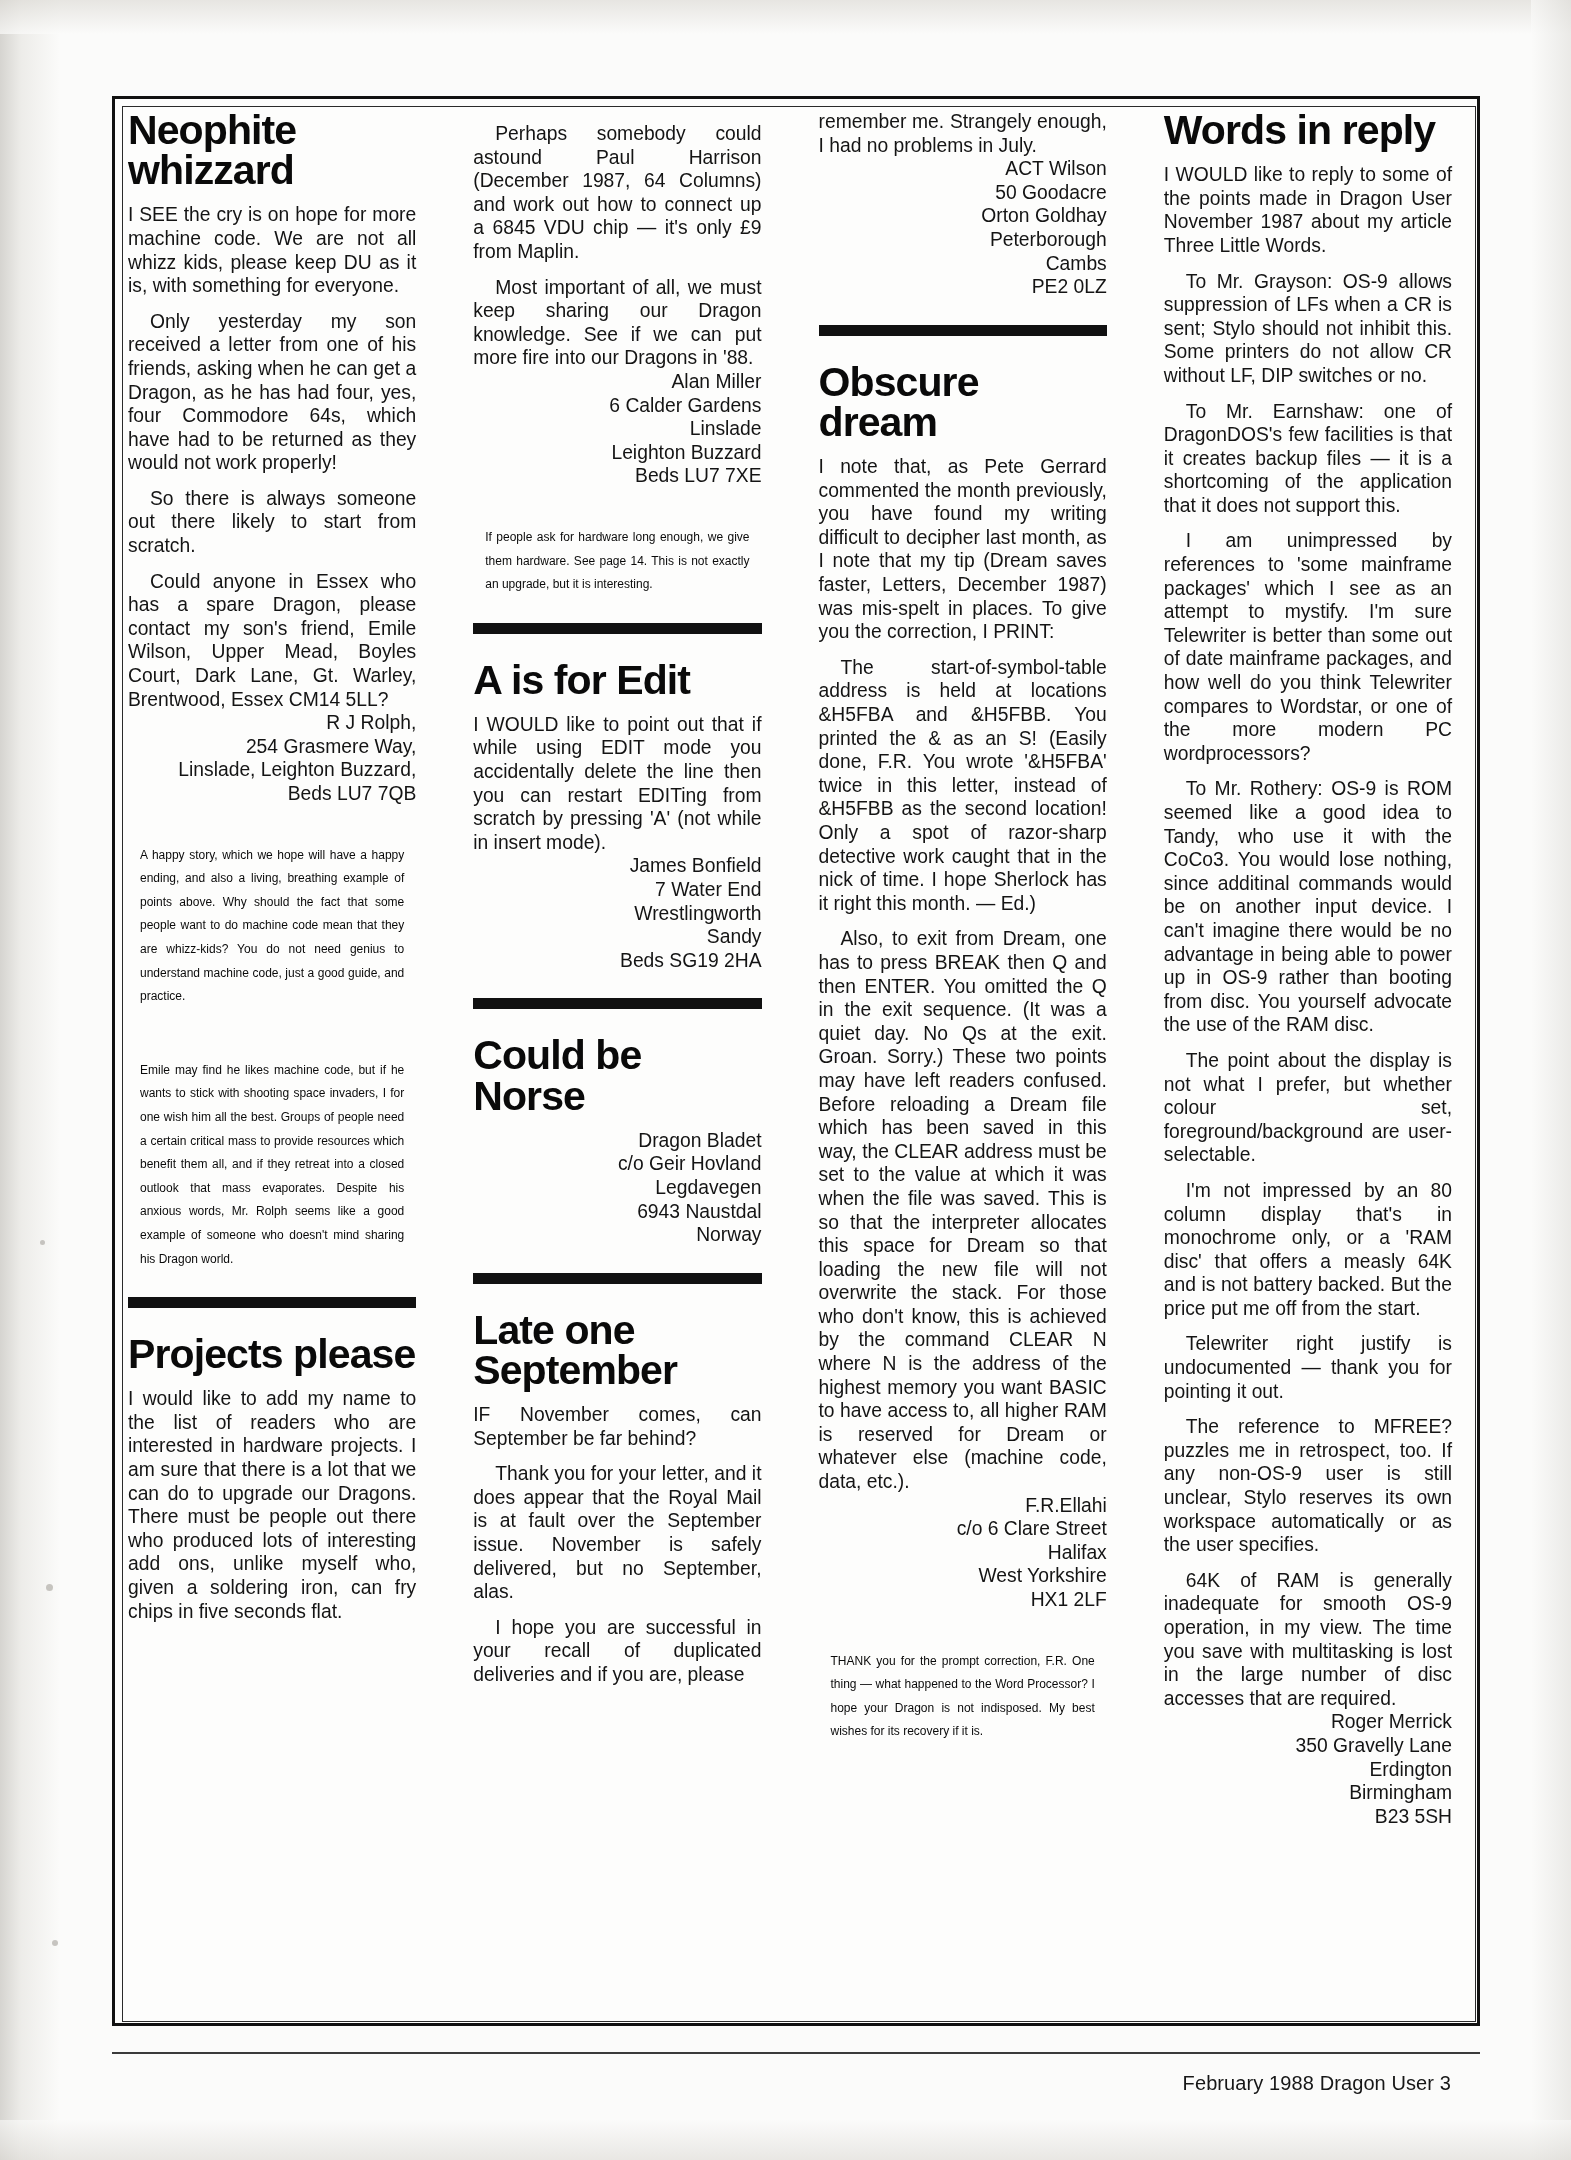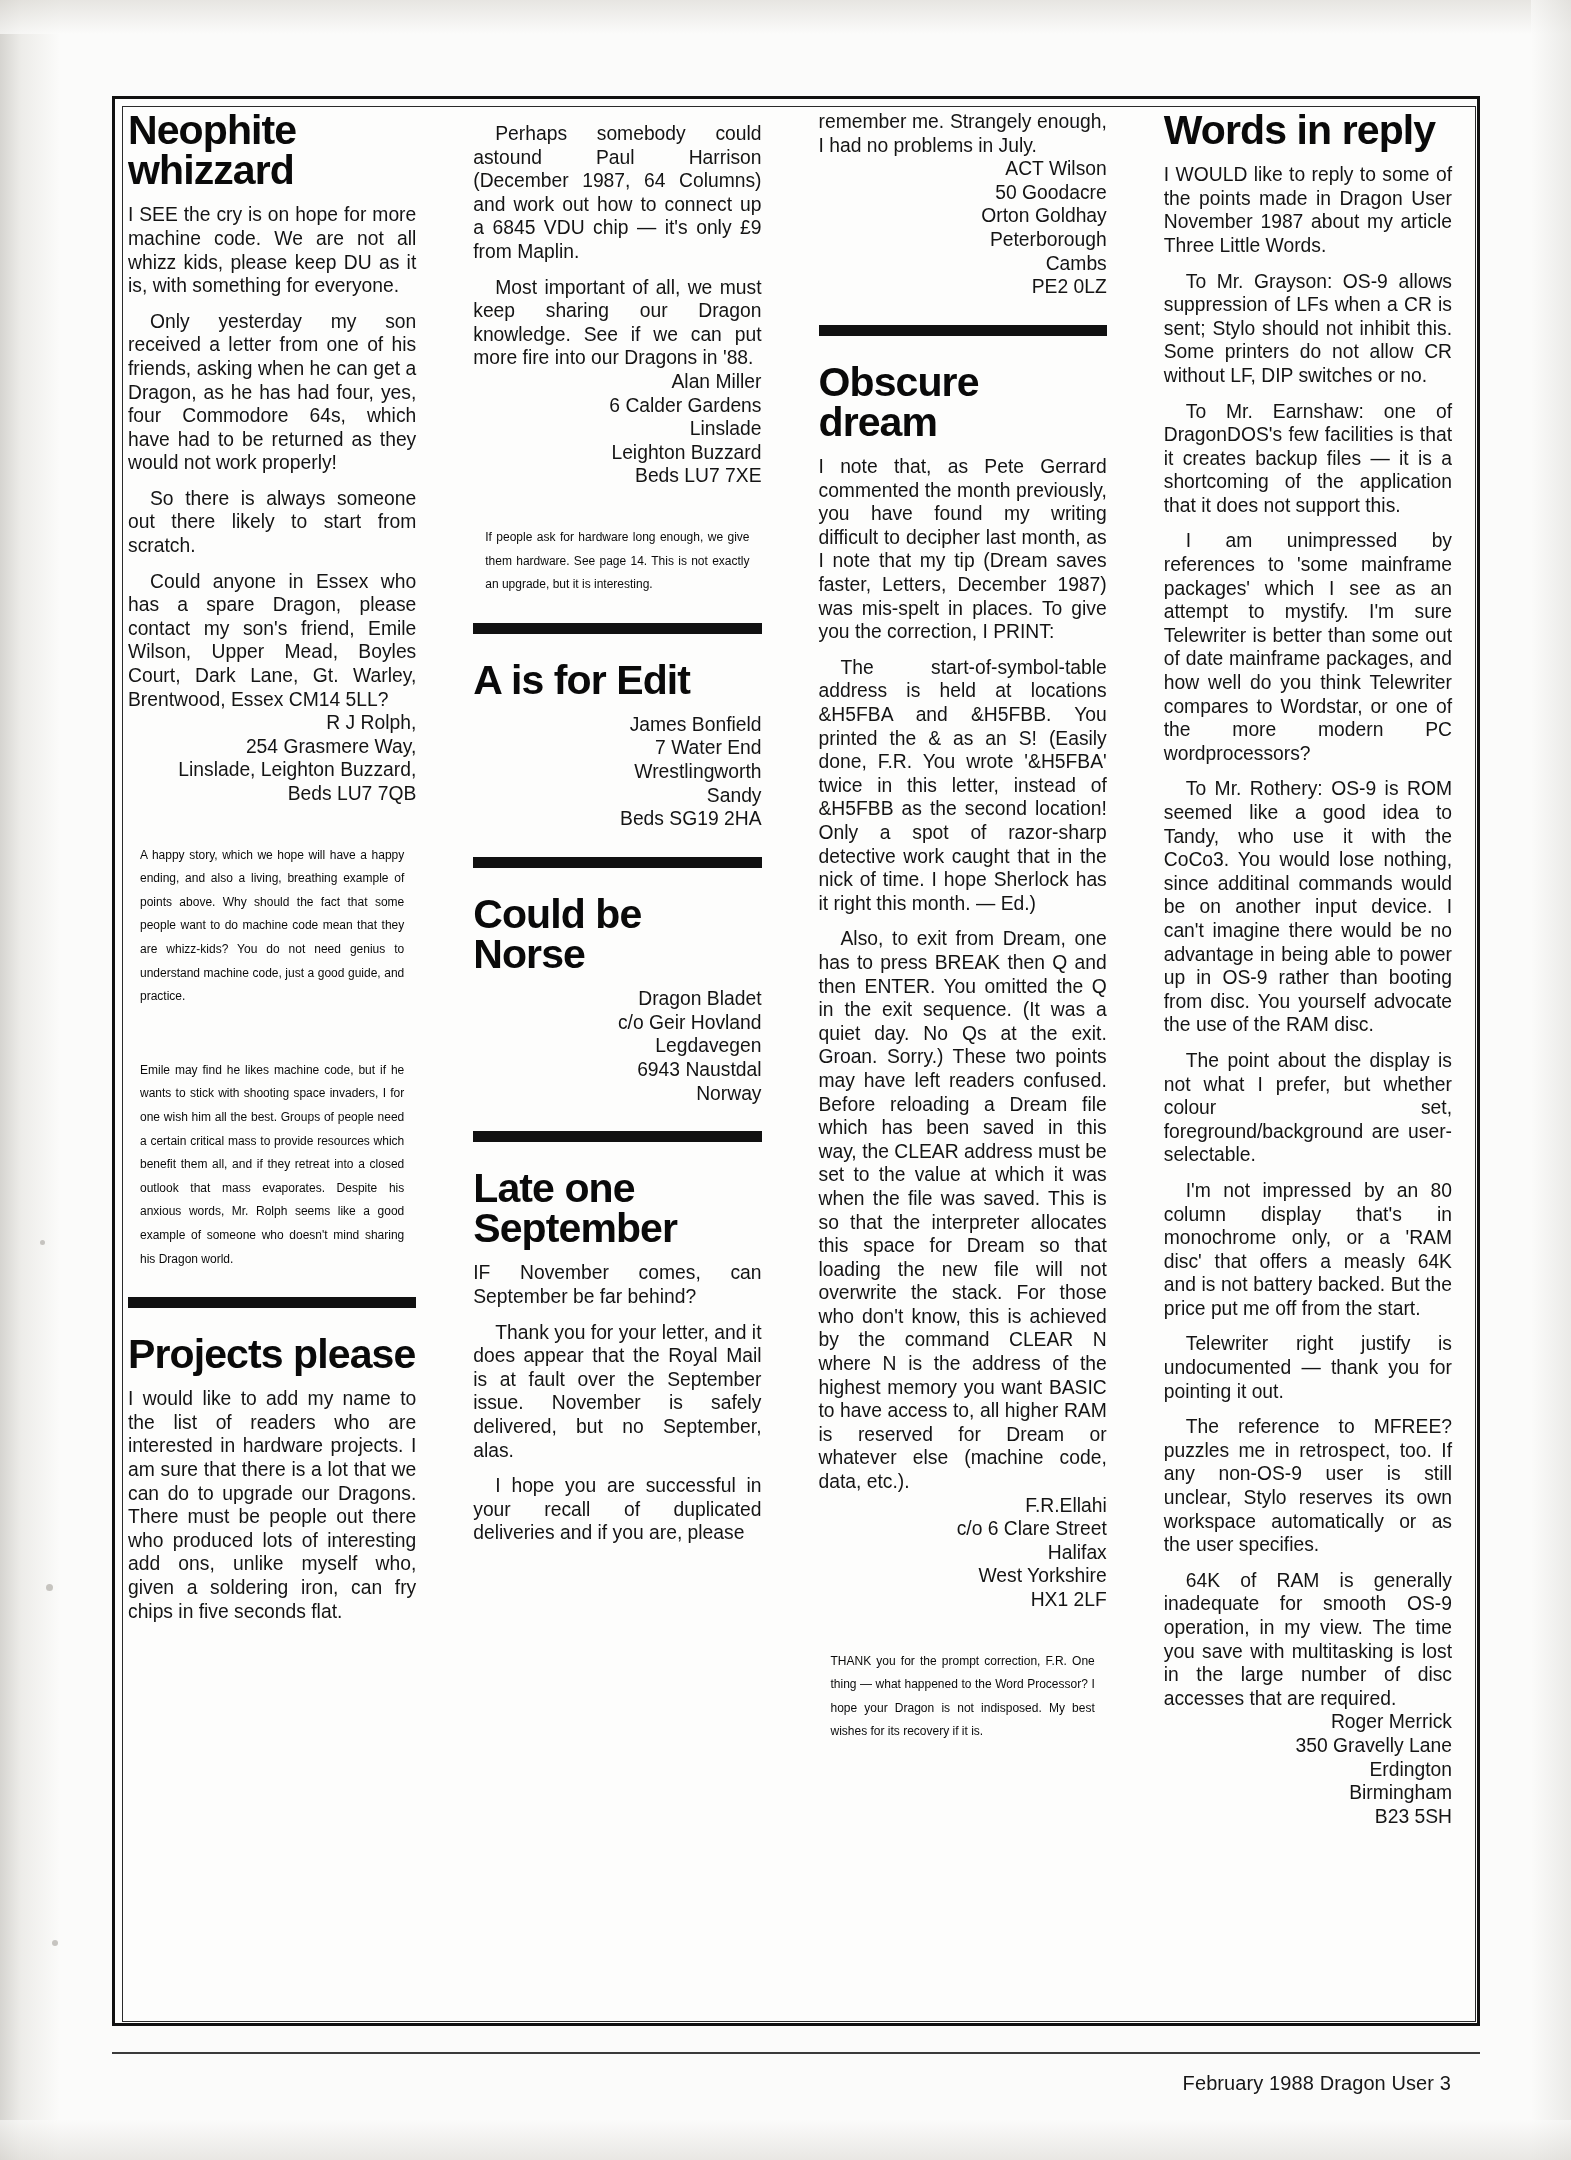--- a/index.html
+++ b/index.html
@@ -219,20 +219,21 @@
         <div class="sig">Linslade</div>
         <div class="sig">Leighton Buzzard</div>
         <div class="sig">Beds LU7 7XE</div>
       </div>
       <div>
         <div class="gap-md"></div>
         <p class="editorial">If people ask for hardware long enough, we give them hardware. See page 14. This is not exactly an upgrade, but it is interesting.</p>
       </div>
       <div class="rule"></div>
       <h2 class="headline">A is for Edit</h2>
+      <p class="body">I WOULD like to point out that if while using EDIT mode you accidentally delete the line then you can restart EDITing from scratch by pressing 'A' (not while in insert mode).</p>
       <div>
         <div class="sig">James Bonfield</div>
         <div class="sig">7 Water End</div>
         <div class="sig">Wrestlingworth</div>
         <div class="sig">Sandy</div>
         <div class="sig">Beds SG19 2HA</div>
       </div>
       <div class="rule"></div>
       <h2 class="headline">Could be Norse</h2>
       <div>

